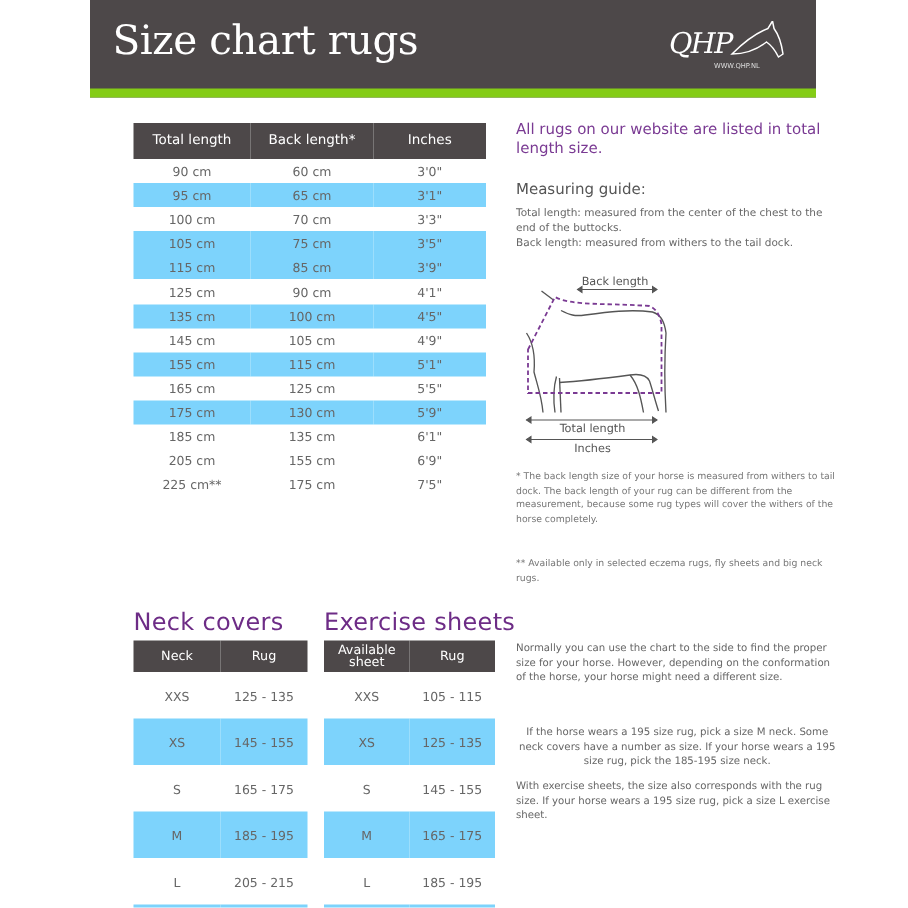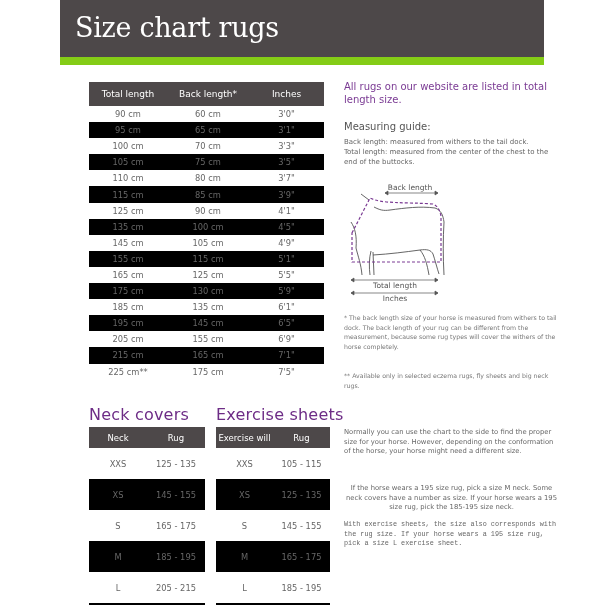--- a/index.html
+++ b/index.html
@@ -1,29 +1,29 @@
 <!DOCTYPE html>
 <html><head>
 <meta charset="utf-8">
 <style>
   * { box-sizing: border-box; margin: 0; padding: 0; }
   html, body { width: 605px; height: 605px; background: #ffffff; overflow: hidden; }
   body { position: relative; font-family: "DejaVu Sans", sans-serif; color: #5a5a5a; }
 
-  .banner { position: absolute; left: 60px; top: 0; width: 484px; height: 65px; background: #4d4849; border-bottom: 8px solid #84cc16; }
+  .banner { position: absolute; left: 60px; top: 0; width: 484px; height: 65px; background: #4d4849; border-bottom: 6px solid #84cc16; }
   .banner-title { position: absolute; left: 15px; top: 12px; font-family: "DejaVu Serif", serif; font-size: 27px; color: #ffffff; letter-spacing: -0.3px; }
   .logo { position: absolute; right: 20px; top: 14px; width: 78px; height: 40px; }
   .logo-text { position: absolute; left: 0; top: 4px; font-family: "DejaVu Serif", serif; font-style: italic; font-size: 19px; color: #ffffff; letter-spacing: -1px; }
   .logo-url { position: absolute; left: 30px; top: 28px; font-size: 4.5px; color: #dddddd; }
   .logo svg { position: absolute; left: 40px; top: 0; }
 
   table { border-collapse: collapse; position: absolute; table-layout: fixed; }
   th { background: #4d4849; color: #ffffff; font-weight: normal; font-size: 9px; height: 24px; }
   td { font-size: 8.3px; color: #666; text-align: center; height: 16.1px; }
-  tr.alt td { background: #000000; }
+  tr.alt td { background: #7dd3fc; }
 
   .main-table { left: 89px; top: 82px; width: 235px; }
   .main-table col.c1 { width: 78px; } .main-table col.c2 { width: 82px; } .main-table col.c3 { width: 75px; }
 
   .sub-title { position: absolute; font-size: 16px; color: #6d2c86; font-weight: normal; letter-spacing: 0.2px; }
   .neck-title { left: 89px; top: 405px; }
   .ex-title { left: 216px; top: 405px; }
 
   .neck-table { left: 89px; top: 427px; width: 116px; }
   .ex-table { left: 216px; top: 427px; width: 114px; }
@@ -31,27 +31,34 @@
   .neck-table td, .ex-table td { height: 31px; }
 
   .side { position: absolute; left: 344px; width: 215px; }
   .purple-heading { top: 80px; font-size: 10px; line-height: 13px; color: #7a3a93; }
   .guide-title { top: 121px; font-size: 10px; color: #555; }
   .guide-text { top: 137px; font-size: 7px; line-height: 10px; color: #666; }
   .diagram { top: 178px; left: 345px; width: 120px; height: 125px; }
   .note { top: 313px; font-size: 6.2px; line-height: 9.5px; color: #777; }
   .note2 { top: 371px; font-size: 6.2px; line-height: 9.5px; color: #777; }
   .para { font-size: 6.8px; line-height: 9.5px; color: #666; }
-  .p1 { top: 428px; } .p2 { top: 484px; text-align: center; } .p3 { top: 520px; font-family: Liberation Mono, monospace; }
+  .p1 { top: 428px; } .p2 { top: 484px; text-align: center; } .p3 { top: 520px; }
 </style>
 </head>
 <body>
 
 <div class="banner">
   <div class="banner-title">Size chart rugs</div>
+  <div class="logo">
+    <span class="logo-text">QHP</span>
+    <svg width="38" height="32" viewBox="0 0 38 32">
+      <path d="M2 22 C10 14, 18 8, 26 5 L29 0 L30 5 C33 9, 35 15, 36 22 L33 24 C31 20, 28 16, 25 14 C20 18, 12 22, 2 22 Z" fill="none" stroke="#ffffff" stroke-width="1"></path>
+    </svg>
+    <span class="logo-url">WWW.QHP.NL</span>
+  </div>
 </div>
 
 <table class="main-table">
   <colgroup>
       <col class="c1">
       <col class="c2">
       <col class="c3">
     </colgroup>
   <thead>
     <tr>
@@ -74,25 +81,20 @@
       <tr>
         <td>100 cm</td>
         <td>70 cm</td>
         <td>3'3"</td>
       </tr>
       <tr class="alt">
         <td>105 cm</td>
         <td>75 cm</td>
         <td>3'5"</td>
       </tr>
-      <tr>
-        <td>110 cm</td>
-        <td>80 cm</td>
-        <td>3'7"</td>
-      </tr>
       <tr class="alt">
         <td>115 cm</td>
         <td>85 cm</td>
         <td>3'9"</td>
       </tr>
       <tr>
         <td>125 cm</td>
         <td>90 cm</td>
         <td>4'1"</td>
       </tr>
@@ -119,34 +121,24 @@
       <tr class="alt">
         <td>175 cm</td>
         <td>130 cm</td>
         <td>5'9"</td>
       </tr>
       <tr>
         <td>185 cm</td>
         <td>135 cm</td>
         <td>6'1"</td>
       </tr>
-      <tr class="alt">
-        <td>195 cm</td>
-        <td>145 cm</td>
-        <td>6'5"</td>
-      </tr>
       <tr>
         <td>205 cm</td>
         <td>155 cm</td>
         <td>6'9"</td>
-      </tr>
-      <tr class="alt">
-        <td>215 cm</td>
-        <td>165 cm</td>
-        <td>7'1"</td>
       </tr>
       <tr>
         <td>225 cm**</td>
         <td>175 cm</td>
         <td>7'5"</td>
       </tr>
     </tbody>
 </table>
 
 <div class="sub-title neck-title">Neck covers</div>
@@ -190,21 +182,21 @@
 </table>
 
 <div class="sub-title ex-title">Exercise sheets</div>
 <table class="ex-table">
   <colgroup>
       <col style="width:50%">
       <col style="width:50%">
     </colgroup>
   <thead>
     <tr>
-      <th>Exercise will</th>
+      <th>Available sheet</th>
       <th>Rug</th>
     </tr>
   </thead>
   <tbody id="ex-body">
       <tr>
         <td>XXS</td>
         <td>105 - 115</td>
       </tr>
       <tr class="alt">
         <td>XS</td>
@@ -225,22 +217,22 @@
       <tr class="alt">
         <td>XL</td>
         <td>205 - 215</td>
       </tr>
     </tbody>
 </table>
 
 <div class="side purple-heading">All rugs on our website are listed in total length size.</div>
 <div class="side guide-title">Measuring guide:</div>
 <div class="side guide-text">
+  <div>Total length: measured from the center of the chest to the end of the buttocks.</div>
   <div>Back length: measured from withers to the tail dock.</div>
-  <div>Total length: measured from the center of the chest to the end of the buttocks.</div>
 </div>
 
 <svg class="side diagram" viewBox="0 0 120 125" width="120" height="125">
 
   <g fill="none" stroke="#555" stroke-width="0.9">
     <path d="M6 44 C10 50, 12 58, 11 70 C13 78, 16 86, 17 97"></path>
     <path d="M29 29 C35 32, 38 33, 45 32 C60 30, 75 28, 90 30 C96 32, 98 37, 99 44 C98 60, 98 80, 99 97"></path>
     <path d="M26 73 C24 80, 24 90, 25 97"></path>
     <path d="M28 74 L29 97"></path>
     <path d="M28 77 C45 76, 60 74, 75 72 C82 71, 86 72, 88 76 C90 82, 92 90, 94 96"></path>

